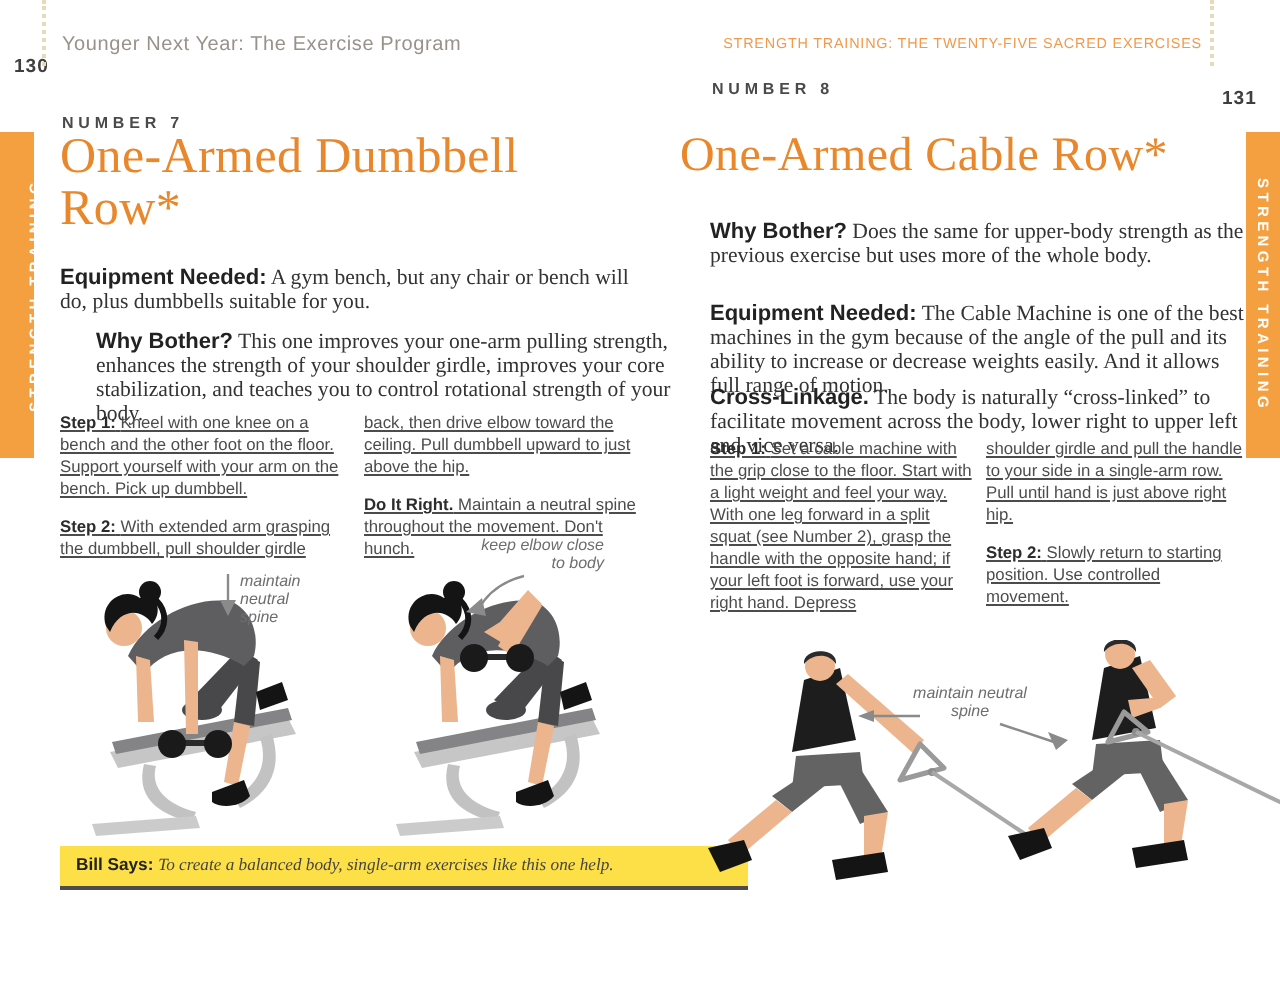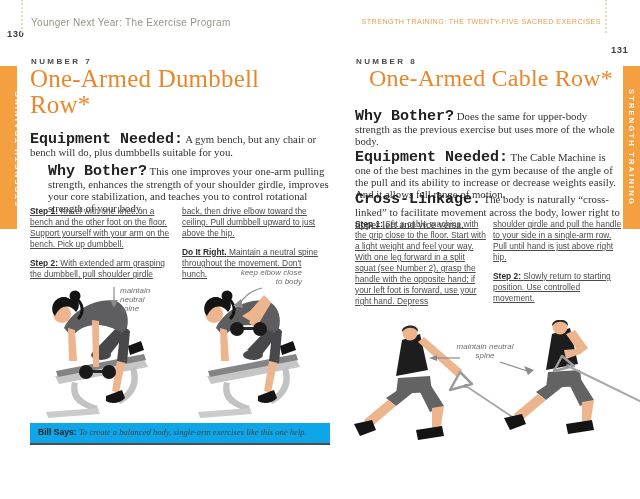--- a/index.html
+++ b/index.html
@@ -21,28 +21,28 @@
   #tab-left{left:0;}
   #tab-right{left:623px;}
   .tab span{position:absolute;display:block;white-space:nowrap;color:#fff;font-weight:bold;
             font-size:7.5px;letter-spacing:2.2px;width:163px;text-align:center;}
   #tab-left span{left:13px;top:163px;transform:rotate(-90deg);transform-origin:0 0;}
   #tab-right span{left:13px;top:0px;transform:rotate(90deg);transform-origin:0 0;}
 
   
   .kicker{position:absolute;font-weight:bold;font-size:8px;letter-spacing:2.4px;color:#4a4a4a;}
   #kicker-left{left:31px;top:57px;}
-  #kicker-right{left:356px;top:57px;}
+  #kicker-right{left:356px;top:40px;}
   .ex-title{position:absolute;font-family:"Liberation Serif",serif;color:#e8872b;letter-spacing:.2px;}
   #title-left{left:30px;top:66px;width:294px;font-size:25px;line-height:26px;}
-  #title-right{left:369px;top:66px;width:272px;font-size:24px;line-height:25px;}
+  #title-right{left:340px;top:66px;width:272px;font-size:24px;line-height:25px;}
 
   
   .para{position:absolute;font-family:"Liberation Serif",serif;font-size:10.8px;line-height:12.2px;color:#333;}
-  .para b{font-family:Liberation Mono, monospace;font-size:15px;color:#222;}
+  .para b{font-family:Liberation Sans, sans-serif;font-size:11px;color:#222;}
   #lp1{left:30px;top:122px;width:292px;}
   #lp2{left:48px;top:154px;width:292px;}
   #rp1{left:355px;top:99px;width:268px;}
   #rp2{left:355px;top:140px;width:268px;}
   #rp3{left:355px;top:182px;width:268px;}
 
   
   .stepcol{position:absolute;font-size:8.4px;line-height:11px;color:#4c4c4c;}
   .stepcol p{margin:0 0 8px 0;text-decoration:underline;}
   .stepcol b{color:#2c2c2c;}
@@ -53,22 +53,22 @@
 
   
   #illu-left{position:absolute;left:32px;top:266px;width:288px;height:159px;}
   #illu-right{position:absolute;left:352px;top:320px;width:288px;height:160px;}
   .anno{position:absolute;font-style:italic;font-size:8px;line-height:9px;color:#6e6e6e;}
   #anno-l1{left:120px;top:286px;width:44px;}
   #anno-l2{left:236px;top:268px;width:66px;text-align:right;}
   #anno-r{left:446px;top:342px;width:78px;text-align:center;}
 
   
-  #bill-box{position:absolute;left:30px;top:423px;width:300px;box-sizing:border-box;
-            background:#0ea5e9;border-bottom:2px solid #4c4c4c;padding:4px 8px 5px 8px;
+  #bill-box{position:absolute;left:30px;top:423px;width:344px;box-sizing:border-box;
+            background:#fde047;border-bottom:2px solid #4c4c4c;padding:4px 8px 5px 8px;
             font-size:8.6px;line-height:10.5px;}
   #bill-box b{color:#222;}
   #bill-box .bill-text{font-family:"Liberation Serif",serif;font-style:italic;color:#444;}
 </style>
 </head>
 <body>
 
 <div id="spread">
 
   <div class="hdr-num" id="hdr-num-left">130</div>

